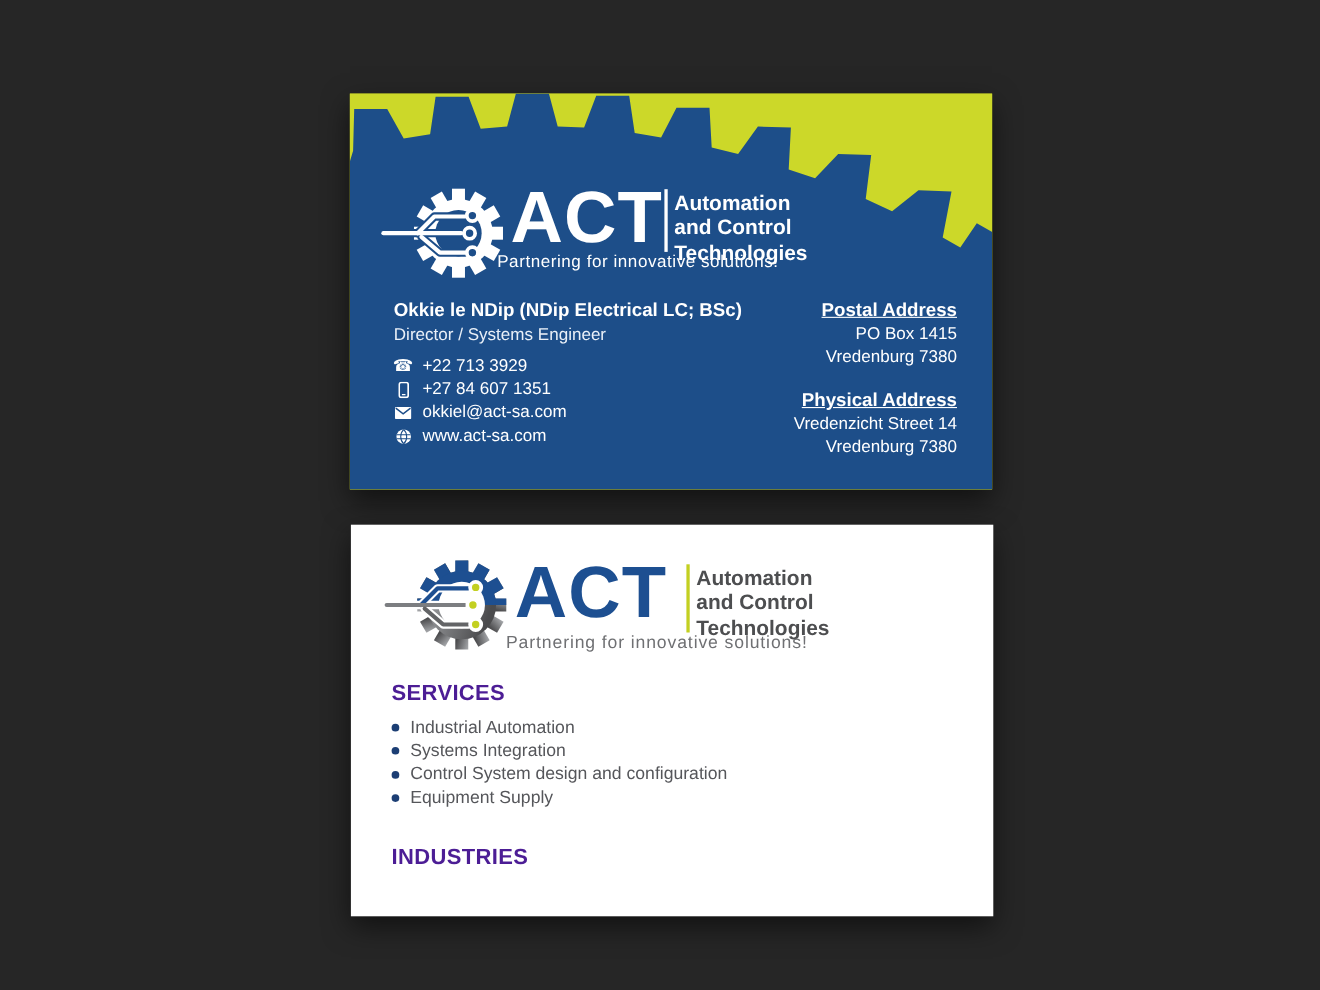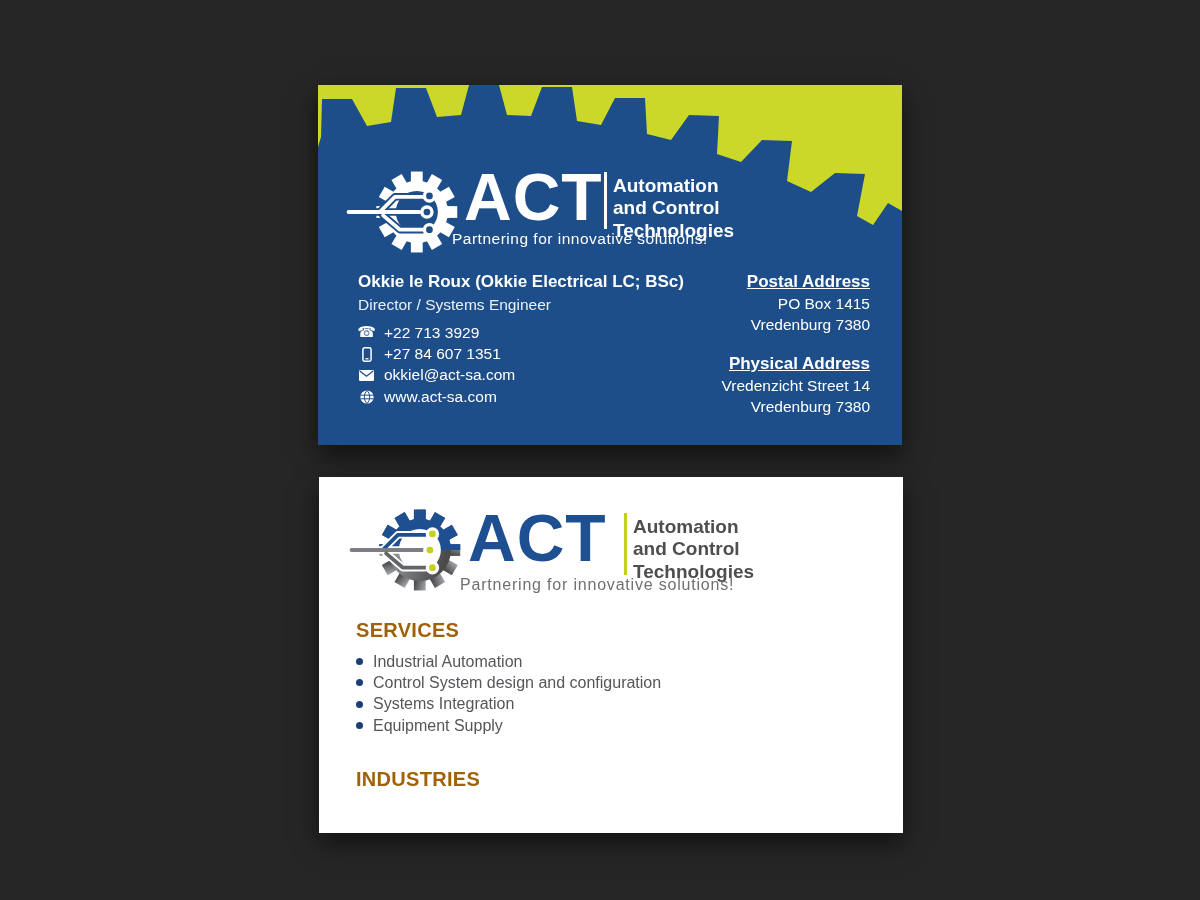--- a/index.html
+++ b/index.html
@@ -34,21 +34,21 @@
   
   #back-card{left:319px;top:477px;width:584px;height:356px;background:#ffffff;}
   .back-logo-icon{position:absolute;left:30px;top:29px;width:118px;height:88px;}
   .back-act{position:absolute;left:149px;top:28px;font-size:66px;font-weight:700;
     color:#1d4f91;line-height:1;letter-spacing:1px;}
   .back-sep{position:absolute;left:305px;top:36px;width:3px;height:62px;background:#c3d021;}
   .back-brandlines{position:absolute;left:314px;top:39px;color:#4d4e50;font-weight:700;
     font-size:19px;line-height:22.3px;}
   .back-slogan{position:absolute;left:141px;top:99px;color:#6f7073;font-size:16px;
     letter-spacing:.8px;}
-  .section-heading{position:absolute;left:37px;color:#a16207;font-weight:700;font-size:20px;
+  .section-heading{position:absolute;left:37px;color:#4c1d95;font-weight:700;font-size:20px;
     letter-spacing:.3px;}
   #services-heading{top:142px;}
   #industries-heading{top:291px;}
   .item-list{position:absolute;left:37px;}
   #services-list{top:174px;}
   #industries-list{top:307px;}
   .item-row{display:flex;align-items:center;height:21.3px;gap:10px;color:#55565a;font-size:16px;}
   .bullet{width:7px;height:7px;border-radius:50%;background:#1c3e74;flex:0 0 auto;}
   #industries-list .item-row{gap:14px;}
 </style>
@@ -101,21 +101,21 @@
 
   <div class="front-act">ACT</div>
   <div class="front-sep"></div>
   <div class="front-brandlines">
     <div>Automation</div>
     <div>and Control</div>
     <div>Technologies</div>
   </div>
   <div class="front-slogan">Partnering for innovative solutions!</div>
 
-  <div class="person-name">Okkie le Roux (Okkie Electrical LC; BSc)</div>
+  <div class="person-name">Okkie le NDip (NDip Electrical LC; BSc)</div>
   <div class="person-title">Director / Systems Engineer</div>
 
   <div class="contact-list">
     <div class="contact-row">
       <span class="c-ico">
           <span class="uglyph">☎</span>
         </span>
       <span>+22 713 3929</span>
     </div>
     <div class="contact-row">
@@ -234,25 +234,25 @@
   <div class="back-slogan">Partnering for innovative solutions!</div>
 
   <div class="section-heading" id="services-heading">SERVICES</div>
   <div class="item-list" id="services-list">
     <div class="item-row">
       <span class="bullet"></span>
       <span>Industrial Automation</span>
     </div>
     <div class="item-row">
       <span class="bullet"></span>
+      <span>Systems Integration</span>
+    </div>
+    <div class="item-row">
+      <span class="bullet"></span>
       <span>Control System design and configuration</span>
-    </div>
-    <div class="item-row">
-      <span class="bullet"></span>
-      <span>Systems Integration</span>
     </div>
     <div class="item-row">
       <span class="bullet"></span>
       <span>Equipment Supply</span>
     </div>
   </div>
 
   <div class="section-heading" id="industries-heading">INDUSTRIES</div>
 </div>
 

